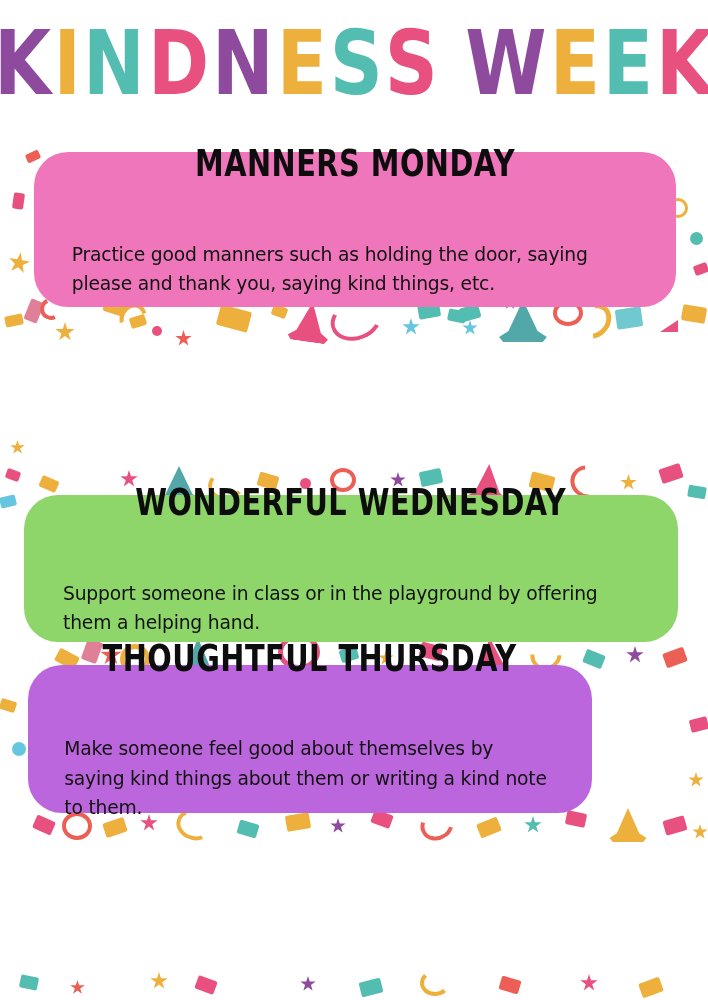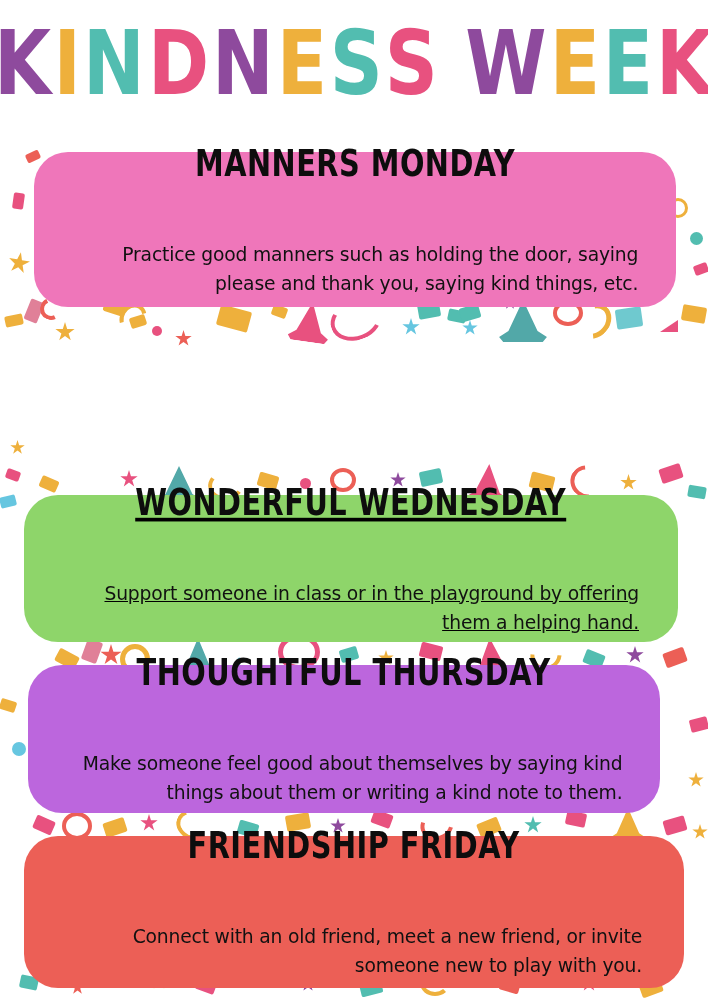--- a/index.html
+++ b/index.html
@@ -82,21 +82,21 @@
   .card {
     position: absolute;
     z-index: 2;
     border-radius: 34px;
     box-sizing: border-box;
     padding: 14px 26px 28px 26px;
     display: flex;
     flex-direction: column;
     align-items: center;
     justify-content: center;
-    text-align: right;
+    text-align: left;
     gap: 48px;
   }
   .card-title {
     font-family: "DejaVu Sans", sans-serif;
     font-weight: 700;
     font-size: 31px;
     line-height: 1.05;
     letter-spacing: 0.5px;
     color: #0d0d0d;
     transform: scaleY(1.22) scaleX(0.93);
@@ -110,22 +110,22 @@
     font-size: 19.5px;
     line-height: 1.5;
     color: #111111;
     letter-spacing: -0.2px;
     max-width: 600px;
     transform: scaleX(0.96);
   }
 
   #card-monday   { left: 34px;  top: 152px; width: 642px; height: 155px; }
   #card-tuesday  { left: 24px;  top: 328px; width: 664px; height: 146px; }
-  #card-wednesday{ left: 24px;  top: 495px; width: 654px; height: 147px; text-decoration: underline; }
-  #card-thursday { left: 28px;  top: 665px; width: 632px; height: 148px; }
+  #card-wednesday{ left: 24px;  top: 495px; width: 654px; height: 147px; }
+  #card-thursday { left: 28px;  top: 665px; width: 564px; height: 148px; }
   #card-friday   { left: 24px;  top: 836px; width: 660px; height: 152px; }
 </style>
 </head>
 <body>
 
 <div id="poster">
 
   <div id="confetti-layer">
       <div class="conf conf-rect" style="left: 26px; top: 152px; transform: rotate(-25deg); width: 14px; height: 9px; background: rgb(236, 95, 86);"></div>
       <div class="conf conf-rect" style="left: 13px; top: 193px; transform: rotate(8deg); width: 11px; height: 16px; background: rgb(232, 81, 127);"></div>
@@ -236,18 +236,14 @@
   <div class="card" id="card-wednesday" style="background: rgb(142, 213, 106);">
     <div class="card-title">WONDERFUL WEDNESDAY</div>
     <div class="card-desc">Support someone in class or in the playground by offering them a helping hand.</div>
   </div>
 
   <div class="card" id="card-thursday" style="background: rgb(188, 102, 221);">
     <div class="card-title">THOUGHTFUL THURSDAY</div>
     <div class="card-desc">Make someone feel good about themselves by saying kind things about them or writing a kind note to them.</div>
   </div>
 
-  <div class="card" id="card-friday" style="background: rgb(236, 95, 86);">
-    <div class="card-title">FRIENDSHIP FRIDAY</div>
-    <div class="card-desc">Connect with an old friend, meet a new friend, or invite someone new to play with you.</div>
-  </div>
 
 </div>
 
 </body></html>

